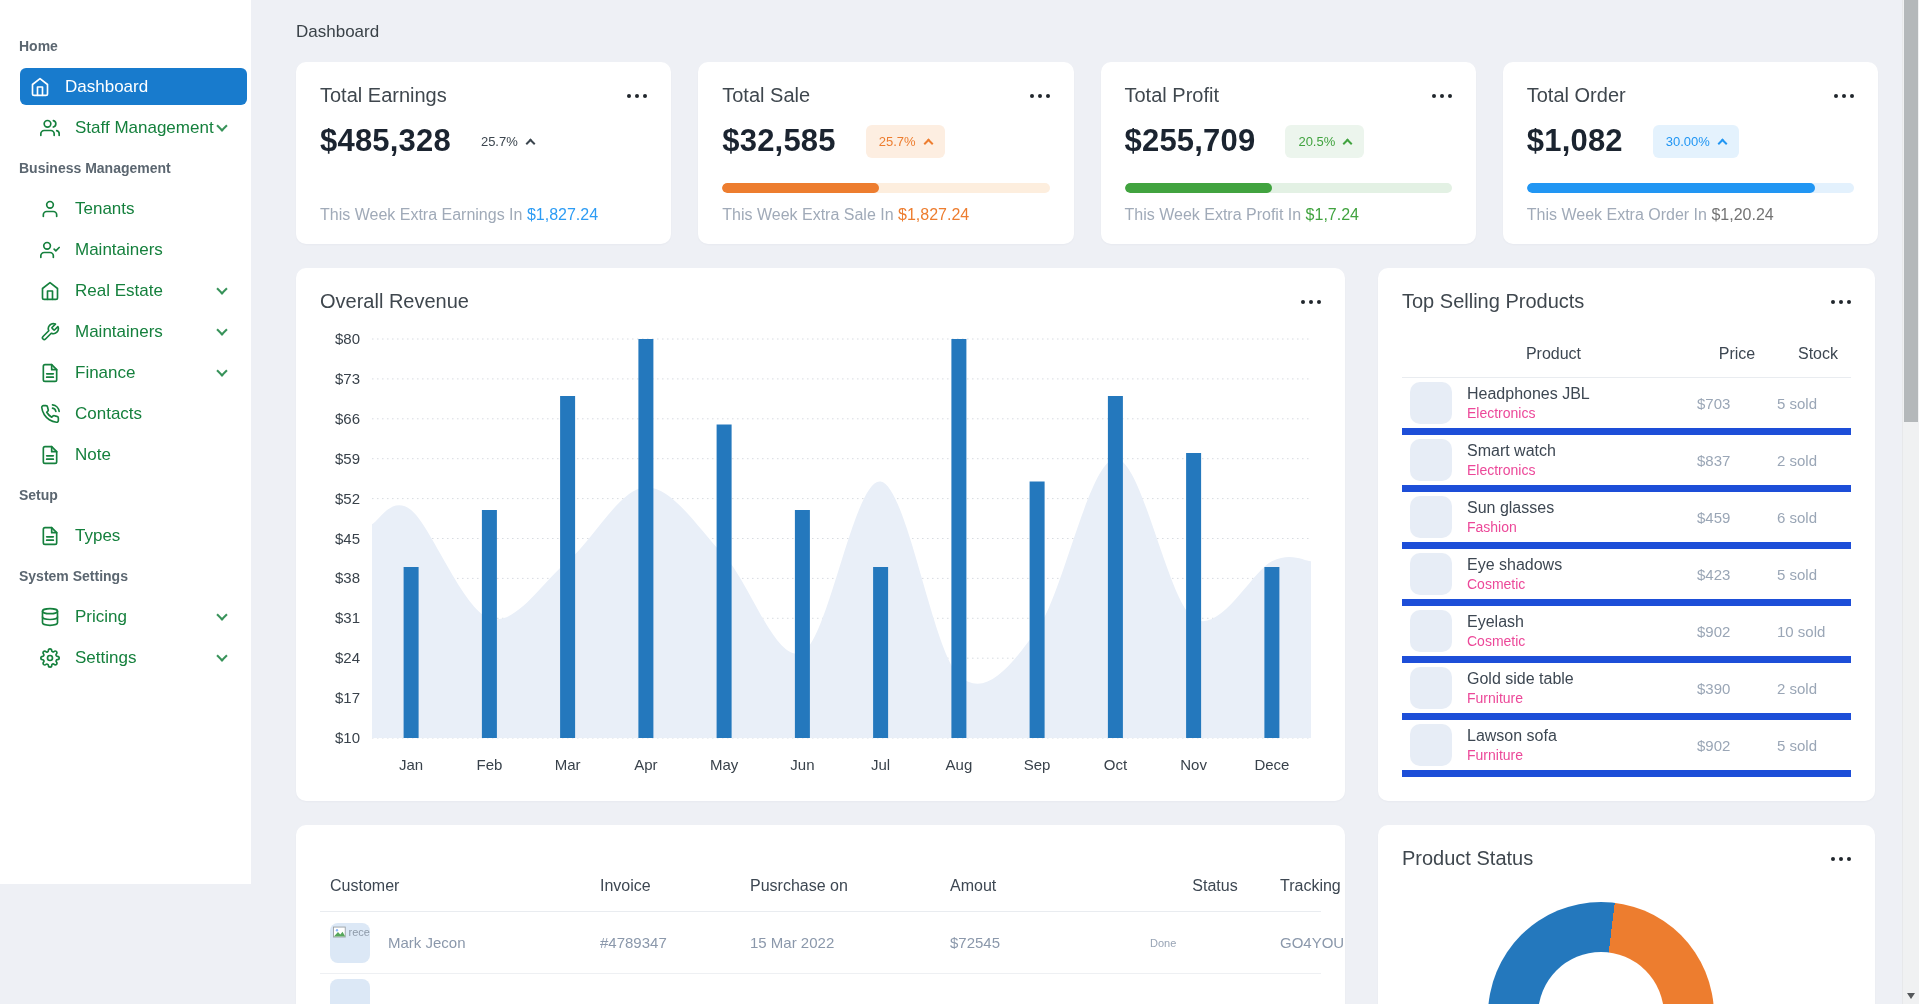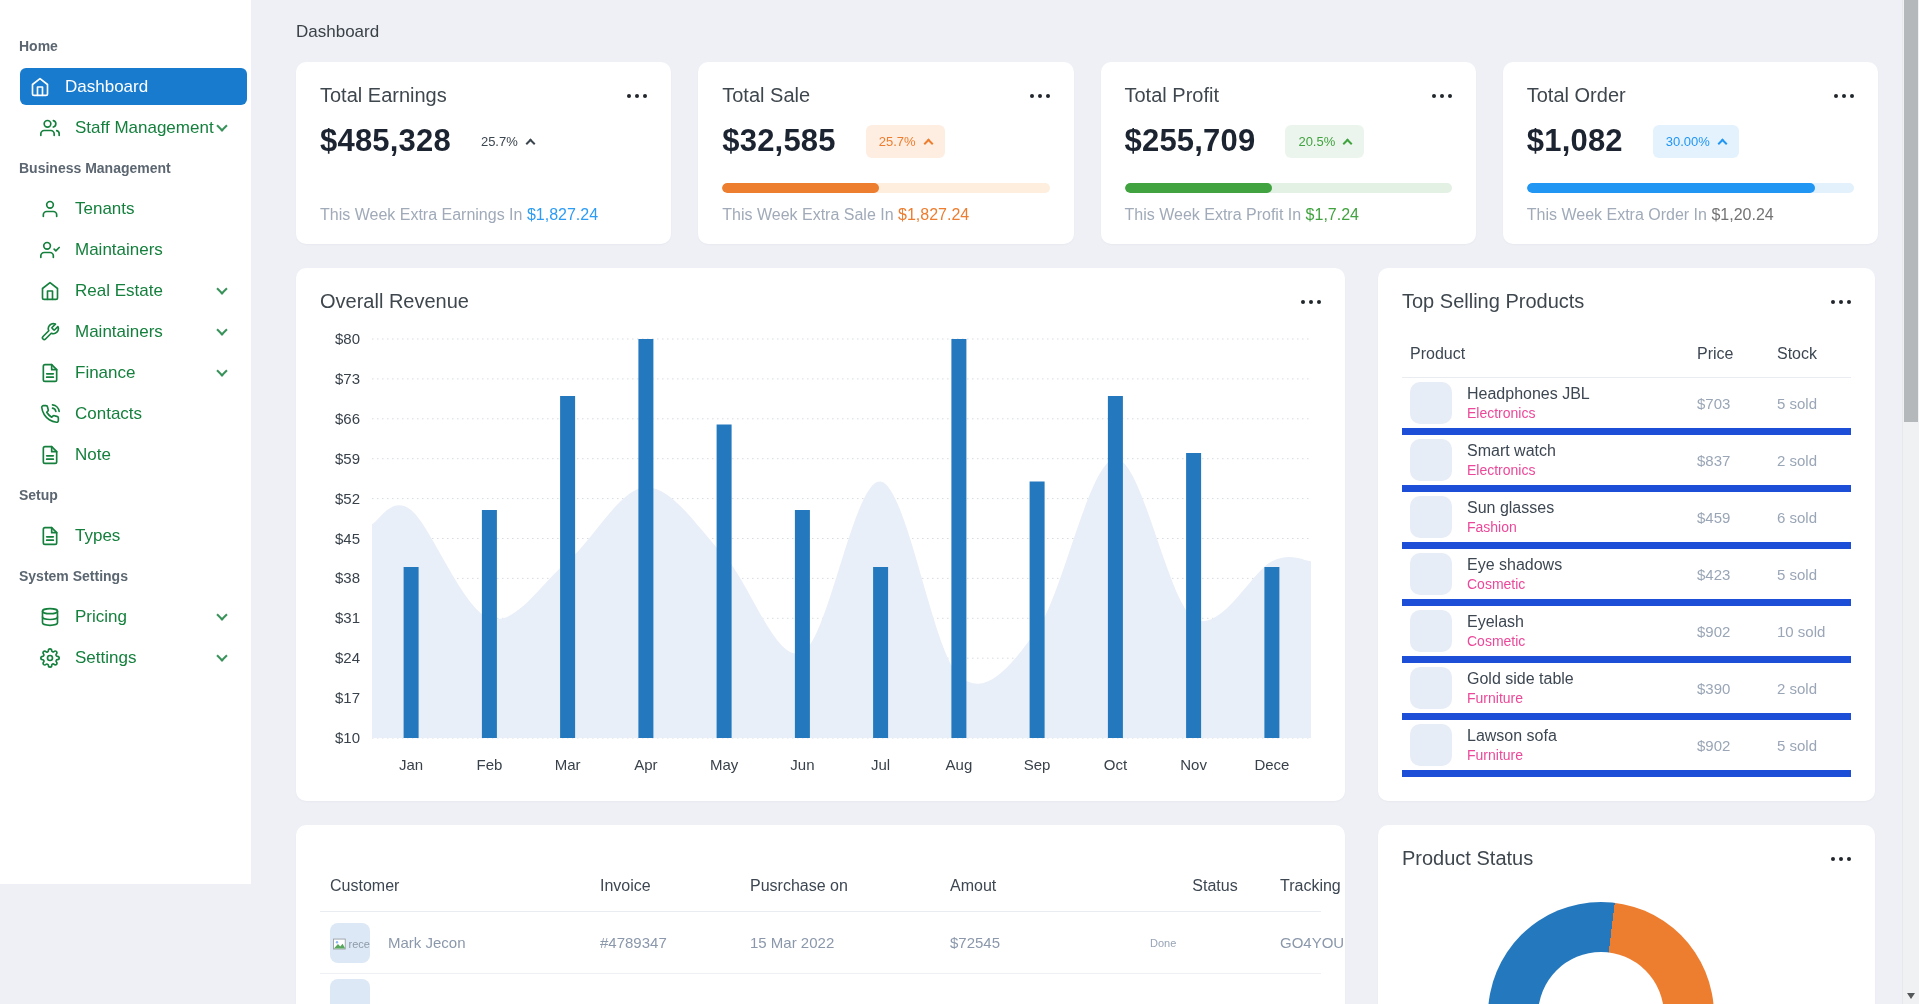--- a/index.html
+++ b/index.html
@@ -47,33 +47,33 @@
   .panel-right { width:497px; }
   .panel-head { display:flex; align-items:center; justify-content:space-between;text-align:right; }
   .panel-title { font-size:20px; color:#3f474e; font-weight:500; }
 
   
   .chart-wrap { margin-top:10px; }
   .chart-wrap text { font-family:"Liberation Sans","DejaVu Sans",sans-serif; }
 
   
   .ts-table { margin-top:24px; }
-  .ts-header { display:grid; grid-template-columns:287px 80px 82px; font-size:16px; color:#3d4752; padding:8px 0 14px 8px; border-bottom:1px solid #e9ecf0; }
+  .ts-header { display:grid; grid-template-columns:287px 80px 82px; font-size:16px; color:#3d4752; padding:8px 0 14px 8px; border-bottom:1px solid #e9ecf0;text-align:center; }
   .ts-row { display:grid; grid-template-columns:57px 230px 80px 82px; align-items:center; height:57px; border-bottom:7px solid #1d4ed8; padding-left:8px; }
   .ts-thumb { width:42px; height:42px; border-radius:10px; background:#e7edf6; }
   .ts-name { font-size:16px; color:#3d4752; }
   .ts-cat { font-size:14px; color:#ec4899; margin-top:2px; }
   .ts-muted { font-size:15px; color:#9aa6b6; }
 
   
   .ro-table { margin-top:22px; }
   .ro-header { display:grid; grid-template-columns:270px 150px 200px 200px 130px 1fr; font-size:16px; color:#3d4752; padding:8px 0 16px 10px; border-bottom:1px solid #e9ecf0; }
   .ro-row { display:grid; grid-template-columns:270px 150px 200px 200px 130px 1fr; align-items:center; height:62px; border-bottom:1px solid #eef0f3; padding-left:10px; font-size:15px; color:#8b98ab; }
   .ro-cust { display:flex; align-items:center; gap:18px; }
-  .ro-thumb { width:40px; height:40px; border-radius:8px; background:#dce8f6; overflow:hidden; display:flex; align-items:center; padding:3px 0 0 3px; gap:2px; flex:0 0 auto; }
+  .ro-thumb { width:40px; height:40px; border-radius:8px; background:#dce8f6; overflow:hidden; display:flex; align-items:flex-start; padding:3px 0 0 3px; gap:2px; flex:0 0 auto; }
   .ro-thumb .alt { font-size:11px; color:#8e9aa9; white-space:nowrap; }
   .ro-status { font-size:11px; color:#98a4b5; }
   .ro-ghost-row { padding-left:10px; margin-top:5px; }
 
   
   .donut { position:absolute; left:110px; top:77px; width:226px; height:226px; border-radius:50%; }
   .donut .hole { position:absolute; left:50px; top:50px; width:126px; height:126px; border-radius:50%; background:#fff; }
 
   
   .scrollbar { position:absolute; right:0; top:0; width:17px; height:1004px; background:#f0f1f2; border-left:1px solid #e7e8ea; z-index:9; }

